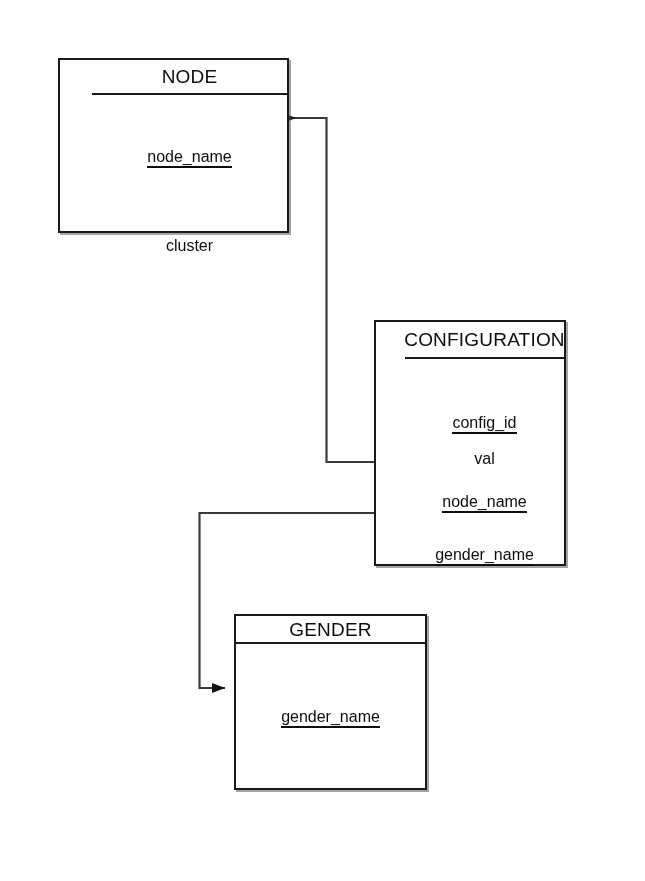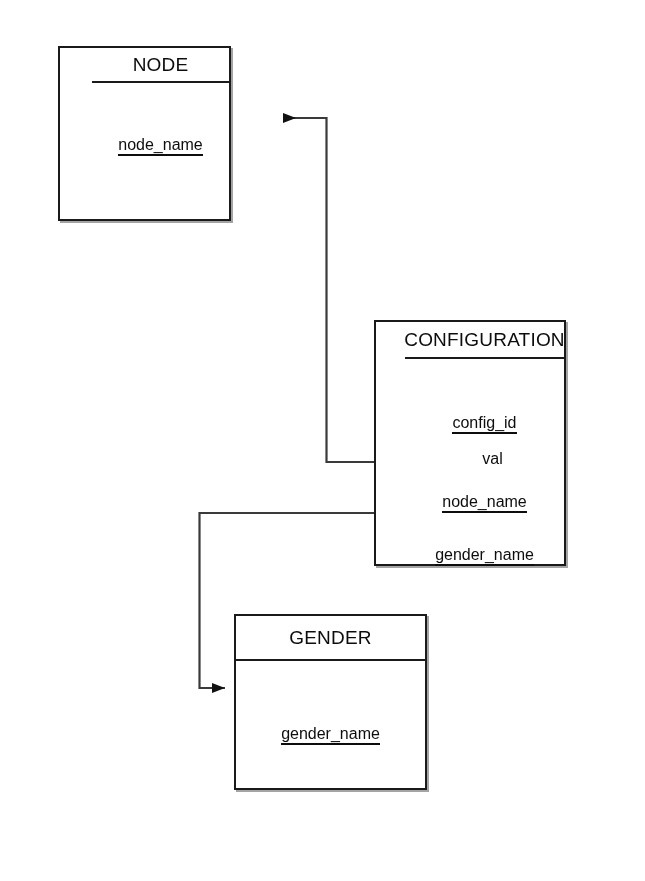--- a/index.html
+++ b/index.html
@@ -79,49 +79,52 @@
       <marker id="arrowRight" markerWidth="14" markerHeight="14" refX="13" refY="5" orient="auto" markerUnits="userSpaceOnUse">
         <path d="M 0 0 L 13 5 L 0 10 Z" fill="#111111"></path>
       </marker>
     </defs>
 
     <path d="M 374 462 L 326.5 462 L 326.5 118 L 283 118" fill="none" stroke="#3a3a3a" stroke-width="2.2" marker-end="url(#arrowLeft)"></path>
 
     <path d="M 374 513 L 199.5 513 L 199.5 688 L 225 688" fill="none" stroke="#3a3a3a" stroke-width="2.2" marker-end="url(#arrowRight)"></path>
   </svg>
 
-  <div class="entity" style="left:58px; top:46px; width:173px; height:175px;padding-left:32px;">
+  <div class="entity" style="left:58px; top:58px; width:231px; height:175px;padding-left:32px;">
     <div class="entity-title" style="height:35px;">NODE</div>
     <div class="entity-body" style="height:136px;">
       <div class="attr pk" style="top:54px;">
         <span>node_name</span>
+      </div>
+      <div class="attr" style="top:143px;">
+        <span>cluster</span>
       </div>
     </div>
   </div>
 
   <div class="entity" style="left:374px; top:320px; width:192px; height:246px;padding-left:29px;">
     <div class="entity-title" style="height:37px;">CONFIGURATION</div>
     <div class="entity-body" style="height:205px;border-radius:16px;">
       <div class="attr pk" style="top:56px;">
         <span>config_id</span>
       </div>
-      <div class="attr" style="top:92px;margin-left:8px;">
+      <div class="attr" style="top:92px;">
         <span>val</span>
       </div>
       <div class="attr pk" style="top:135px;">
         <span>node_name</span>
       </div>
       <div class="attr pk" style="top:188px;">
         <span>gender_name</span>
       </div>
     </div>
   </div>
 
   <div class="entity" style="left:234px; top:614px; width:193px; height:176px;">
-    <div class="entity-title" style="height:45px;">GENDER</div>
+    <div class="entity-title" style="height:28px;">GENDER</div>
     <div class="entity-body" style="height:127px;">
       <div class="attr pk" style="top:65px;">
         <span>gender_name</span>
       </div>
     </div>
   </div>
 
 </div>
 
 </body></html>

